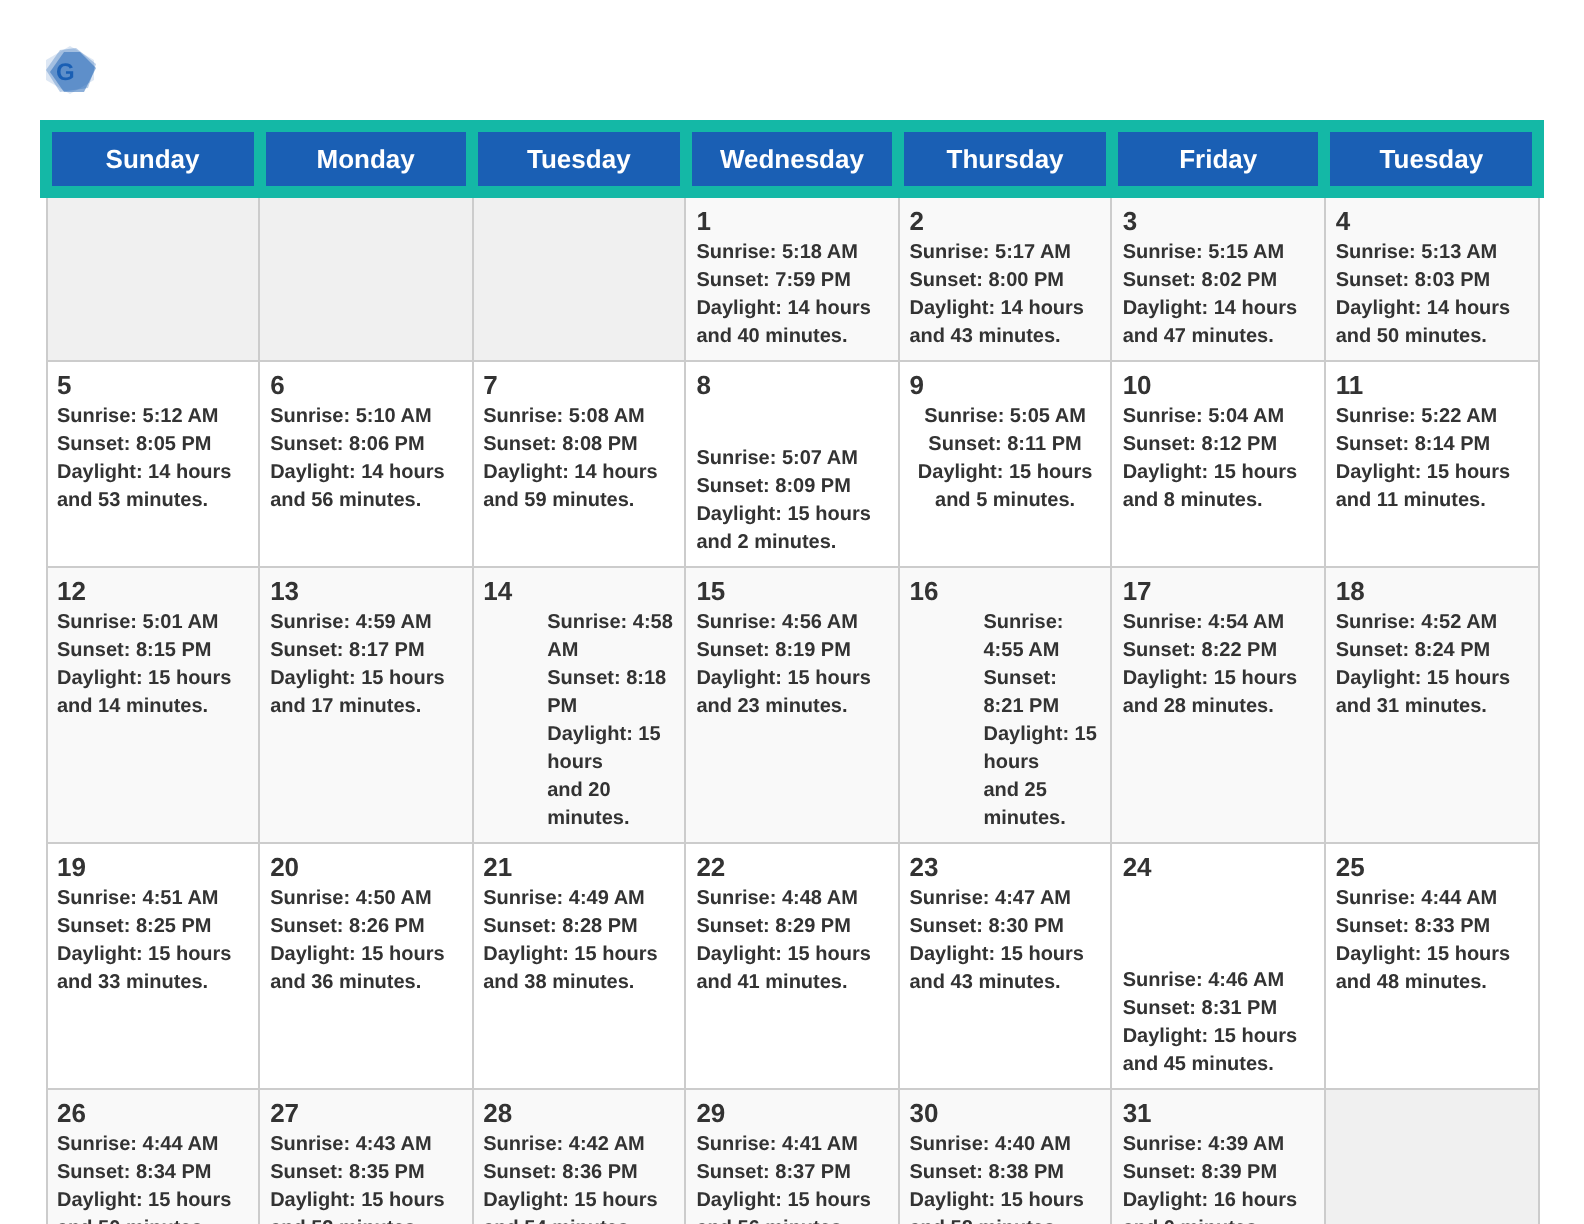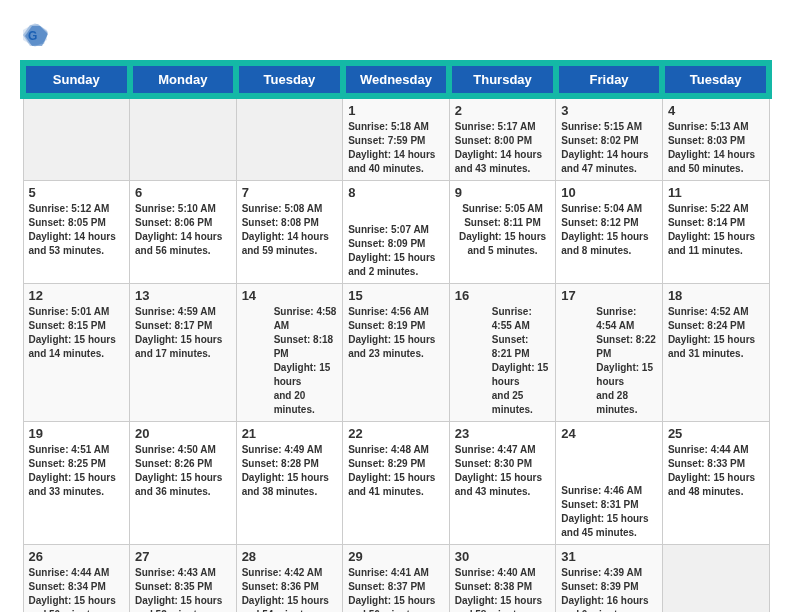--- a/index.html
+++ b/index.html
@@ -244,21 +244,21 @@
         </td>
         <td>
           <span class="day-num">16</span>
           <div class="day-info" style="white-space: pre-line; margin-left: 37px;">Sunrise: 4:55 AM
 Sunset: 8:21 PM
 Daylight: 15 hours
 and 25 minutes.</div>
         </td>
         <td>
           <span class="day-num">17</span>
-          <div class="day-info" style="white-space: pre-line; margin-left: 35px;">Sunrise: 4:54 AM
+          <div class="day-info" style="white-space: pre-line;">Sunrise: 4:54 AM
 Sunset: 8:22 PM
 Daylight: 15 hours
 and 28 minutes.</div>
         </td>
         <td>
           <span class="day-num">18</span>
           <div class="day-info" style="white-space: pre-line;">Sunrise: 4:52 AM
 Sunset: 8:24 PM
 Daylight: 15 hours
 and 31 minutes.</div>

